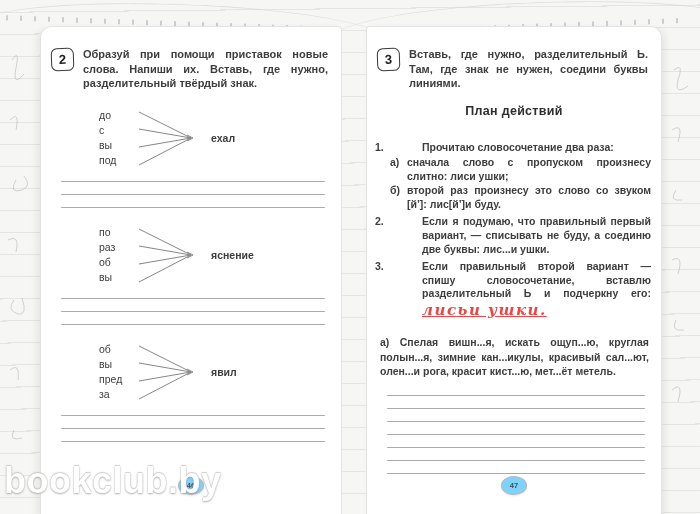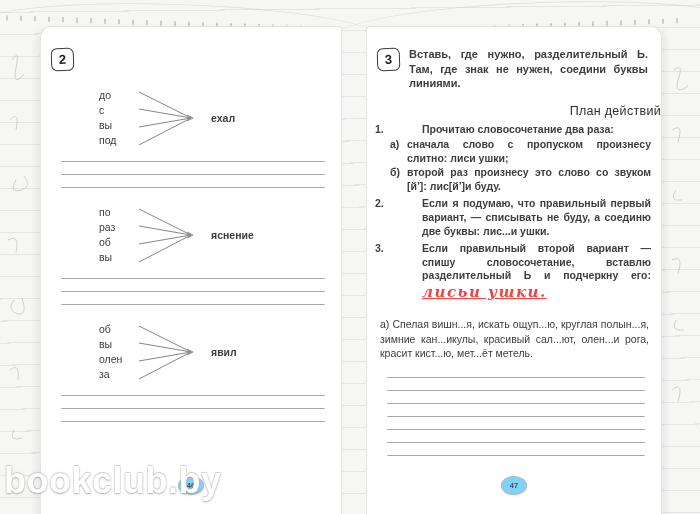--- a/index.html
+++ b/index.html
@@ -47,33 +47,33 @@
 
   .diagram{display:flex;align-items:center;margin:16px 0 4px 58px;}
   .prefix-col{display:flex;flex-direction:column;font-size:10.5px;font-weight:400;min-width:36px;}
   .prefix-col span{line-height:15px;}
   .arrows{flex:none;margin-left:2px;}
   .result{font-size:10.5px;font-weight:600;margin-left:12px;}
 
   .write-lines{margin:12px 16px 6px 20px;}
   .wline{height:1px;background:#8d8d8d;opacity:.75;margin-bottom:12px;border-radius:1px;}
 
-  .plan-title{text-align:right;font-weight:400;font-size:12.5px;color:#2e2e2e;margin:13px 0 5px;letter-spacing:.3px;}
+  .plan-title{text-align:center;font-weight:700;font-size:12.5px;color:#2e2e2e;margin:13px 0 23px;letter-spacing:.3px;}
   .plan-item{display:flex;font-size:10.5px;font-weight:600;line-height:1.32;margin:3px 10px 1px 8px;}
   .plan-item .num{width:15px;flex:none;}
   .plan-item .txt{text-align:justify;flex:1;padding-left:32px;}
   .sub-item{display:flex;font-size:10.5px;font-weight:600;line-height:1.32;margin:1px 10px 1px 23px;}
   .sub-item .letter{width:17px;flex:none;}
   .sub-item .txt{text-align:justify;flex:1;}
   .handwritten{
     font-family:"DejaVu Serif", serif;font-style:italic;
     font-size:15px;letter-spacing:1.5px;color:#ef4444;
     text-decoration:underline;white-space:nowrap;
   }
-  .task-text{font-size:10.5px;font-weight:400;line-height:1.38;text-align:justify;margin:14px 12px 0 13px;}
+  .task-text{font-size:10.5px;font-weight:700;line-height:1.38;text-align:justify;margin:14px 12px 0 13px;}
 
   .page-num{
     position:absolute;bottom:20px;left:50%;transform:translateX(-50%);
     width:24px;height:17px;border:1px solid #b7b7b7;border-radius:50%;
     display:flex;align-items:center;justify-content:center;
     font-size:7.5px;font-weight:700;color:#4a4a4a;background:#7dd3fc;
     box-shadow:0 1px 2px rgba(0,0,0,.10);
   }
 
   .watermark{
@@ -95,20 +95,21 @@
 <svg class="margin-scribble" style="left:2px;top:40px;" width="36" height="430">
   <path d="M10 20 q8 -12 4 8 q-4 20 8 6 M8 80 q10 -10 6 10 M14 140 q-8 14 6 10 q10 -4 2 -14 M6 200 q12 -6 8 12 M12 260 q-8 10 4 14 q10 2 4 -16 M8 330 q10 -8 8 10 M12 390 q-6 12 8 8"></path>
 </svg>
 <svg class="margin-scribble" style="left:664px;top:60px;" width="34" height="400">
   <path d="M10 10 q10 -8 4 10 q-4 16 10 6 M8 70 q12 -8 6 12 M12 130 q-8 12 6 10 M8 200 q12 -6 6 14 M12 260 q-6 12 8 10 M8 330 q12 -10 6 12"></path>
 </svg>
 
 <div class="page left">
   <div class="ex-header">
     <div class="ex-num">2</div>
+    <div class="ex-text">Образуй при помощи приставок новые слова. Напиши их. Вставь, где нужно, разделительный твёрдый знак.</div>
   </div>
 
   <div class="diagram">
     <div class="prefix-col">
       <span>до</span>
       <span>с</span>
       <span>вы</span>
       <span>под</span>
     </div>
     <svg class="arrows" width="62" height="62" viewBox="0 0 62 62">
@@ -147,21 +148,21 @@
   <div class="write-lines">
     <div class="wline"></div>
     <div class="wline"></div>
     <div class="wline"></div>
   </div>
 
   <div class="diagram">
     <div class="prefix-col">
       <span>об</span>
       <span>вы</span>
-      <span>олен</span>
+      <span>пред</span>
       <span>за</span>
     </div>
     <svg class="arrows" width="62" height="62" viewBox="0 0 62 62">
       <line x1="2" y1="5" x2="54" y2="31"></line>
         <line x1="2" y1="22" x2="54" y2="31"></line>
       <line x1="2" y1="40" x2="54" y2="31"></line>
         <line x1="2" y1="58" x2="54" y2="31"></line>
       <path d="M50 28 L56 31 L50 34"></path>
     </svg>
     <div class="result">явил</div>

